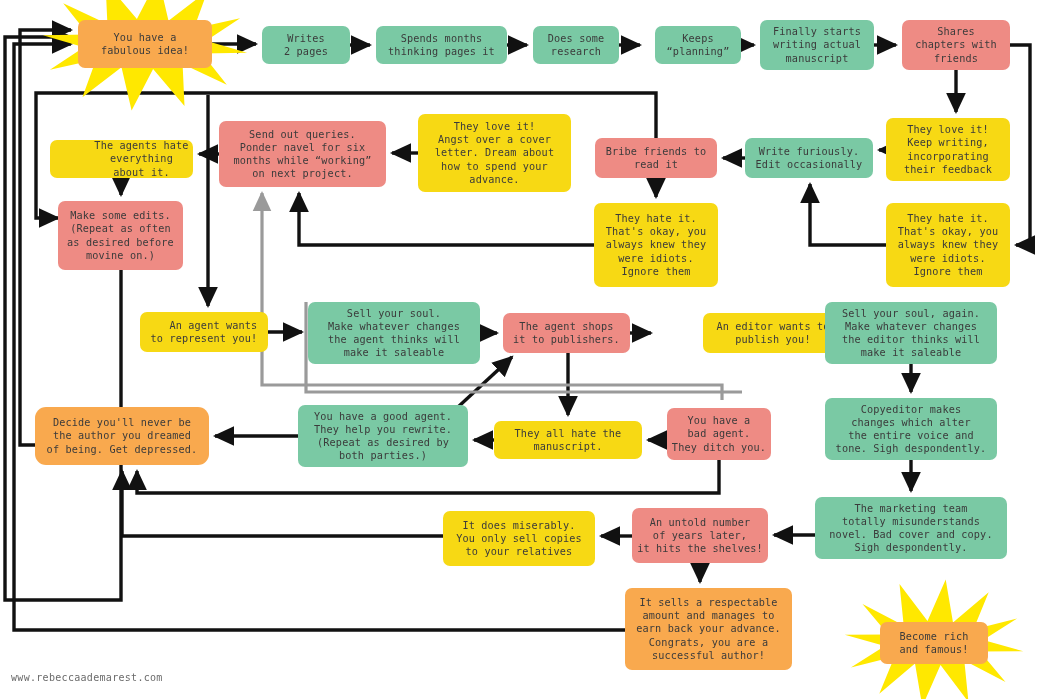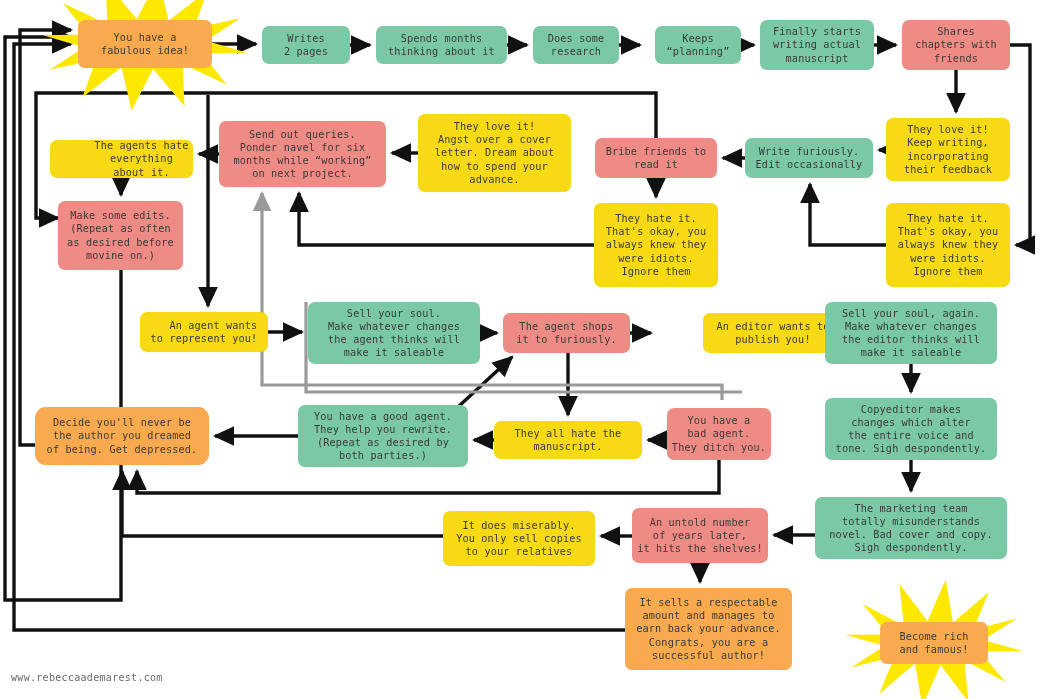--- a/index.html
+++ b/index.html
@@ -161,21 +161,21 @@
       <div class="burst-wrap" style="left: 42px; top: -23px;">
         <svg width="206" height="134" viewBox="0 0 206 134">
           <polygon points="116.4,0.6 126.5,43.7 165.6,13.8 151.9,51.6 198.1,41.3 164.1,63.7 205.1,75.7 160.0,76.6 184.8,107.7 140.6,87.0 142.5,128.9 111.1,92.0 89.6,133.4 79.5,90.3 40.4,120.2 54.1,82.4 7.9,92.7 41.9,70.3 0.9,58.3 46.0,57.4 21.2,26.3 65.4,47.0 63.5,5.1 94.9,42.0" fill="#ffe800"></polygon>
         </svg>
         <div class="node orange" style="left: 36px; top: 43px; width: 134px; height: 48px;">You have a
 fabulous idea!</div>
       </div>
       <div class="node green" style="left: 262px; top: 26px; width: 88px; height: 38px;">Writes
 2 pages</div>
       <div class="node green" style="left: 376px; top: 26px; width: 131px; height: 38px;">Spends months
-thinking about it</div>
+thinking pages it</div>
       <div class="node green" style="left: 533px; top: 26px; width: 86px; height: 38px;">Does some
 research</div>
       <div class="node green" style="left: 646px; top: 26px; width: 86px; height: 38px; margin-left: 9px;">Keeps
 “planning”</div>
       <div class="node green" style="left: 760px; top: 20px; width: 114px; height: 50px;">Finally starts
 writing actual
 manuscript</div>
       <div class="node pink" style="left: 902px; top: 20px; width: 108px; height: 50px;">Shares
 chapters with
 friends</div>
@@ -212,21 +212,21 @@
 (Repeat as often
 as desired before
 movine on.)</div>
       <div class="node yellow" style="left: 140px; top: 312px; width: 128px; height: 40px; text-align: right;">An agent wants
 to represent you!</div>
       <div class="node green" style="left: 308px; top: 302px; width: 172px; height: 62px;">Sell your soul.
 Make whatever changes
 the agent thinks will
 make it saleable</div>
       <div class="node pink" style="left: 503px; top: 313px; width: 127px; height: 40px;">The agent shops
-it to furiously.</div>
+it to publishers.</div>
       <div class="node yellow" style="left: 657px; top: 313px; width: 140px; height: 40px; margin-left: 46px;">An editor wants to
 publish you!</div>
       <div class="node green" style="left: 825px; top: 302px; width: 172px; height: 62px;">Sell your soul, again.
 Make whatever changes
 the editor thinks will
 make it saleable</div>
       <div class="node green" style="left: 825px; top: 398px; width: 172px; height: 62px;">Copyeditor makes
 changes which alter
 the entire voice and
 tone. Sigh despondently.</div>

